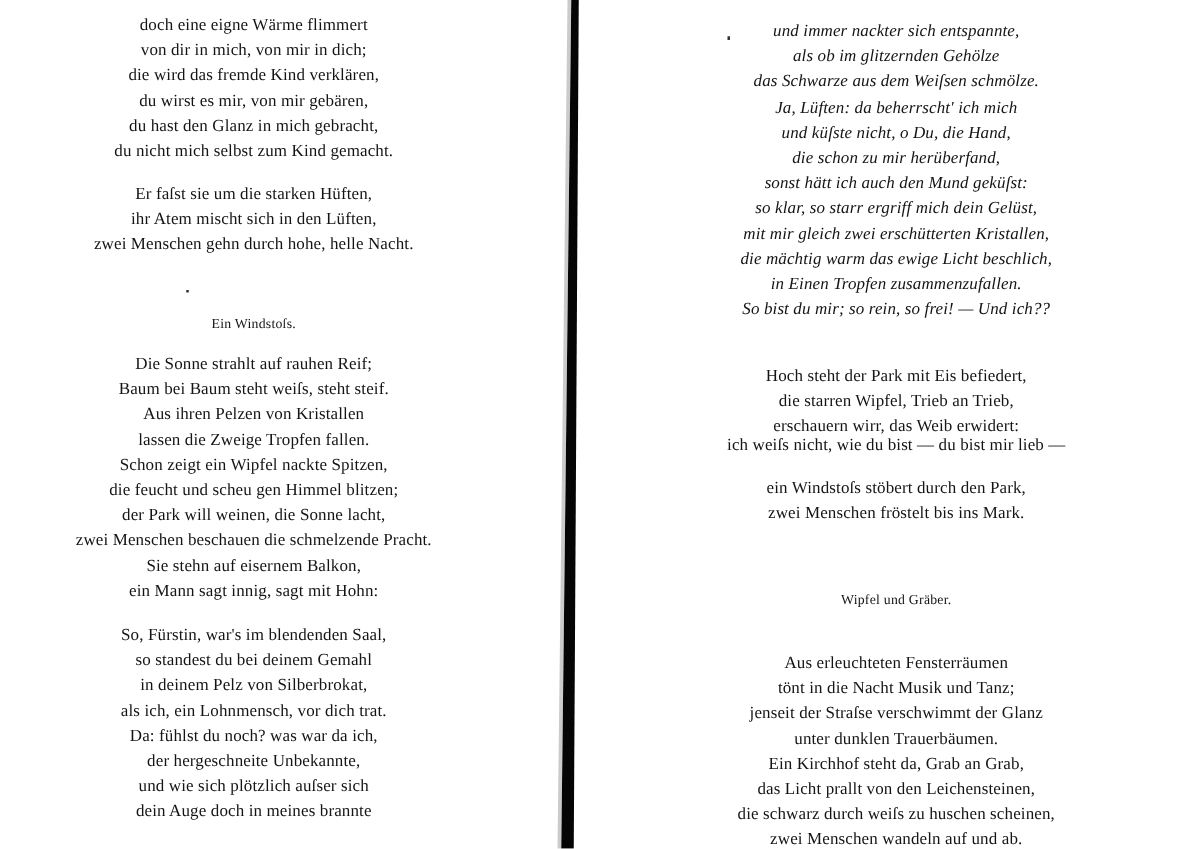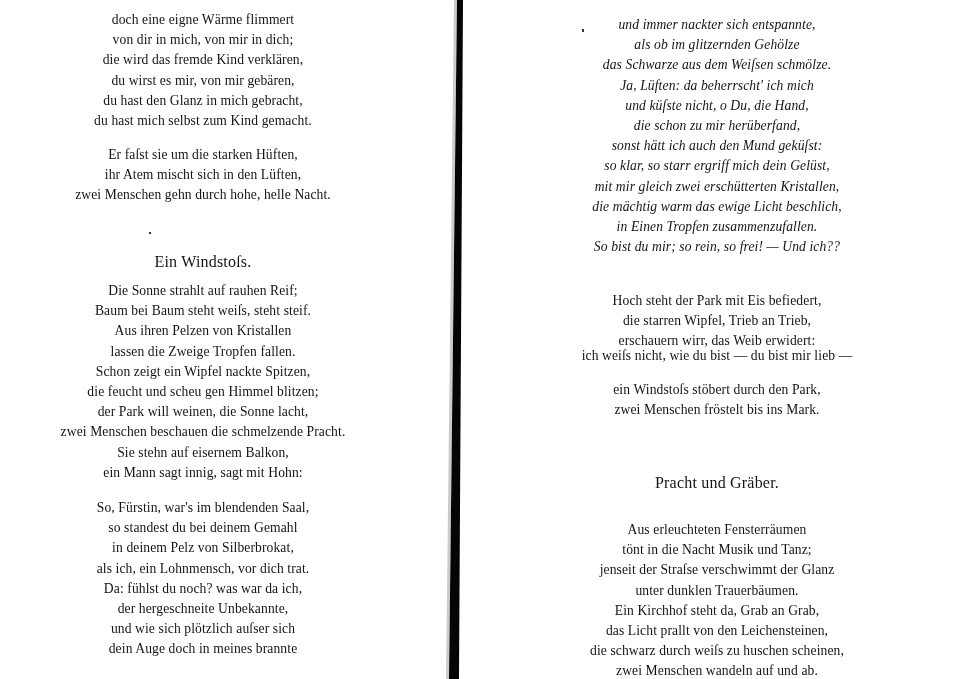--- a/index.html
+++ b/index.html
@@ -40,41 +40,41 @@
     font-size: 13.6px;
     line-height: 20.2px;
     letter-spacing: 0.1px;
   }
   .block .line { display: block; }
 
   .title {
     position: absolute;
     text-align: center;
     white-space: nowrap;
-    font-size: 16px;
+    font-size: 11px;
     letter-spacing: 0.2px;
   }
 
   .speck {
     position: absolute;
     background: #333;
   }
 </style>
 </head>
 <body>
 
 <div class="page page-left">
 
   <div class="block" style="left:3px; width:400px; top:10px;">
     <span class="line">doch eine eigne Wärme flimmert</span>
     <span class="line">von dir in mich, von mir in dich;</span>
     <span class="line">die wird das fremde Kind verklären,</span>
     <span class="line">du wirst es mir, von mir gebären,</span>
     <span class="line">du hast den Glanz in mich gebracht,</span>
-    <span class="line">du hast mich selbst zum Kind gemacht.</span>
+    <span class="line">du nicht mich selbst zum Kind gemacht.</span>
   </div>
 
   <div class="block" style="left:3px; width:400px; top:145px;">
     <span class="line">Er faſst sie um die starken Hüften,</span>
     <span class="line">ihr Atem mischt sich in den Lüften,</span>
     <span class="line">zwei Menschen gehn durch hohe, helle Nacht.</span>
   </div>
 
   <div class="speck" style="left:149px; top:232px; width:2px; height:2px;"></div>
 
@@ -132,21 +132,21 @@
 
   <div class="block" style="left:55px; width:400px; top:346px;">
     <span class="line">ich weiſs nicht, wie du bist — du bist mir lieb —</span>
   </div>
 
   <div class="block" style="left:55px; width:400px; top:380px;">
     <span class="line">ein Windstoſs stöbert durch den Park,</span>
     <span class="line">zwei Menschen fröstelt bis ins Mark.</span>
   </div>
 
-  <div class="title" style="left:55px; width:400px; top:474px;">Pracht und Gräber.</div>
+  <div class="title" style="left:55px; width:400px; top:474px;">Wipfel und Gräber.</div>
 
   <div class="block" style="left:55px; width:400px; top:520px;">
     <span class="line">Aus erleuchteten Fensterräumen</span>
     <span class="line">tönt in die Nacht Musik und Tanz;</span>
     <span class="line">jenseit der Straſse verschwimmt der Glanz</span>
     <span class="line">unter dunklen Trauerbäumen.</span>
     <span class="line">Ein Kirchhof steht da, Grab an Grab,</span>
     <span class="line">das Licht prallt von den Leichensteinen,</span>
     <span class="line">die schwarz durch weiſs zu huschen scheinen,</span>
     <span class="line">zwei Menschen wandeln auf und ab.</span>

